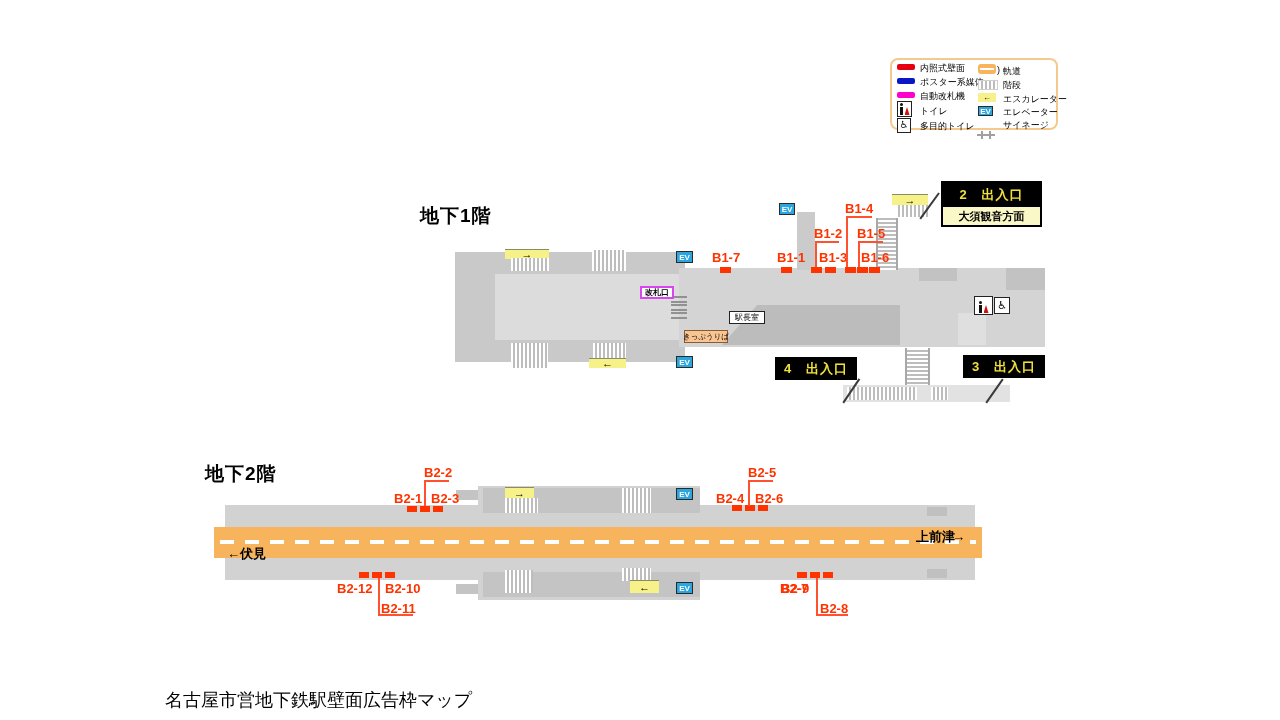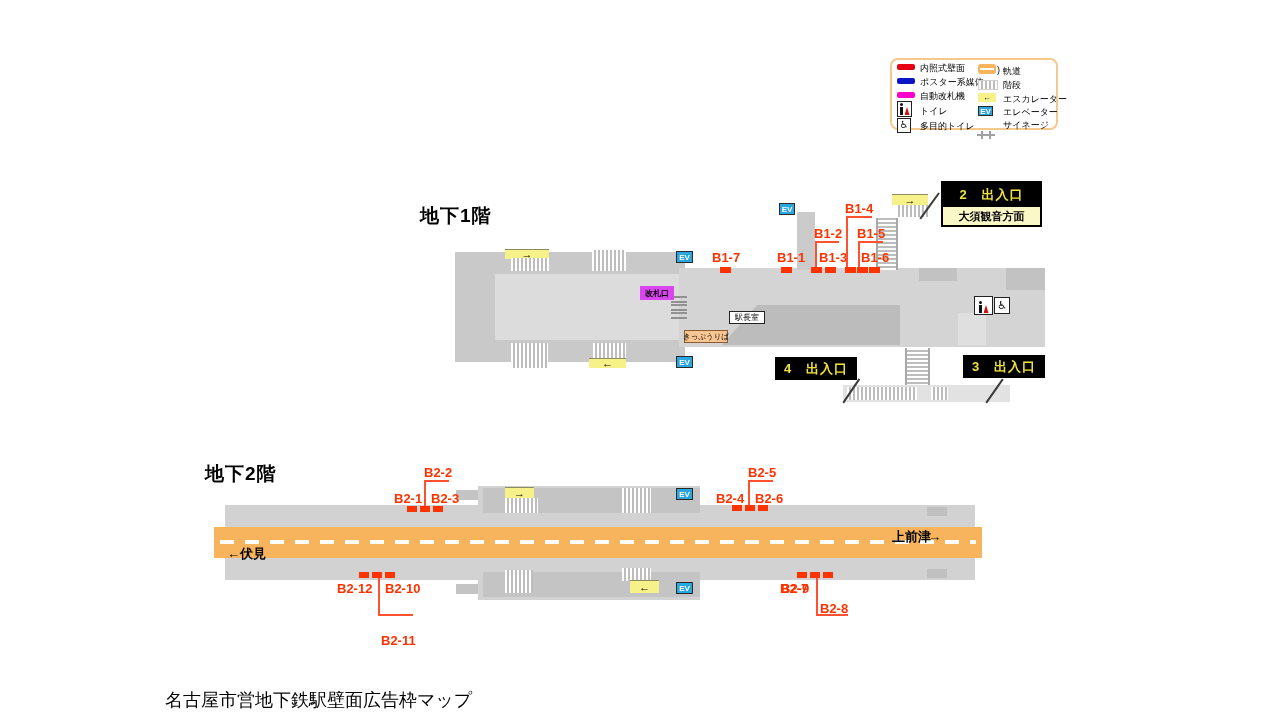--- a/index.html
+++ b/index.html
@@ -112,21 +112,21 @@
   <div class="abs esc" style="left:589px;top:358px;width:37px;height:9px;">←</div>
 
   <div class="abs ev-box" style="left:779px;top:203px;width:16px;height:12px;">EV</div>
   <div class="abs ev-box" style="left:676px;top:251px;width:17px;height:12px;">EV</div>
   <div class="abs ev-box" style="left:676px;top:356px;width:17px;height:12px;">EV</div>
 
   <div class="abs gate" style="left:671px;top:296px;"></div>
   <div class="abs gate" style="left:671px;top:304px;"></div>
   <div class="abs gate" style="left:671px;top:312px;"></div>
 
-  <div class="abs room-label" style="left:640px;top:286px;width:34px;height:13px;border:7px solid #d946ef;font-size:8px;font-weight:bold;">改札口</div>
+  <div class="abs room-label" style="left:640px;top:286px;width:34px;height:13px;border:2px solid #d946ef;font-size:8px;font-weight:bold;">改札口</div>
   <div class="abs room-label" style="left:729px;top:311px;width:36px;height:13px;border:1.5px solid #222;font-size:8px;">駅長室</div>
   <div class="abs room-label" style="left:684px;top:330px;width:44px;height:13px;border:1px solid #8a5a30;background:#f9c592;font-size:7.5px;">きっぷうりば</div>
 
   <div class="abs toilet-box" style="left:974px;top:296px;width:19px;height:19px;">
     <span class="fig fig-m"></span>
     <span class="fig fig-f"></span>
   </div>
   <div class="abs wheel-box" style="left:994px;top:297px;width:16px;height:17px;font-size:11px;line-height:14px;">♿</div>
 
   <div class="abs" style="left:941px;top:181px;width:101px;height:46px;border:2px solid #000;box-sizing:border-box;">
@@ -182,21 +182,21 @@
   <div class="abs hatchV" style="left:622px;top:488px;width:29px;height:25px;"></div>
   <div class="abs hatchV" style="left:505px;top:570px;width:28px;height:23px;"></div>
   <div class="abs hatchV" style="left:622px;top:568px;width:29px;height:13px;"></div>
   <div class="abs esc" style="left:630px;top:580px;width:29px;height:12px;">←</div>
   <div class="abs ev-box" style="left:676px;top:488px;width:17px;height:12px;">EV</div>
   <div class="abs ev-box" style="left:676px;top:582px;width:17px;height:12px;">EV</div>
 
   <div class="abs" style="left:214px;top:527px;width:768px;height:31px;background:#f7b45c;"></div>
   <div class="abs" style="left:220px;top:540px;width:756px;height:4px;background:repeating-linear-gradient(90deg,#fff 0 14px,transparent 14px 25px);"></div>
   <div class="abs track-name" style="left:227px;top:545px;">←伏見</div>
-  <div class="abs track-name" style="left:892px;top:528px;font-family:Liberation Mono, monospace;">上前津→</div>
+  <div class="abs track-name" style="left:916px;top:528px;font-family:Liberation Mono, monospace;">上前津→</div>
 
   <div class="abs mark" style="left:407px;top:506px;width:10px;"></div>
   <div class="abs mark" style="left:420px;top:506px;width:10px;"></div>
   <div class="abs mark" style="left:433px;top:506px;width:10px;"></div>
   <div class="abs mark" style="left:732px;top:505px;width:10px;"></div>
   <div class="abs mark" style="left:745px;top:505px;width:10px;"></div>
   <div class="abs mark" style="left:758px;top:505px;width:10px;"></div>
 
   <div class="abs mark" style="left:359px;top:572px;width:10px;"></div>
   <div class="abs mark" style="left:372px;top:572px;width:10px;"></div>
@@ -212,21 +212,21 @@
   <div class="abs c-line" style="left:424px;top:480px;width:1.5px;height:26px;"></div>
 
   <div class="abs ad-label" style="left:716px;top:491px;">B2-4</div>
   <div class="abs ad-label" style="left:755px;top:491px;">B2-6</div>
   <div class="abs ad-label" style="left:748px;top:465px;">B2-5</div>
   <div class="abs c-line" style="left:748px;top:480px;width:25px;height:1.5px;"></div>
   <div class="abs c-line" style="left:748px;top:480px;width:1.5px;height:26px;"></div>
 
   <div class="abs ad-label" style="left:337px;top:581px;">B2-12</div>
   <div class="abs ad-label" style="left:385px;top:581px;">B2-10</div>
-  <div class="abs ad-label" style="left:381px;top:633px;">B2-11</div>
+  <div class="abs ad-label" style="left:381px;top:601px;">B2-11</div>
   <div class="abs c-line" style="left:378px;top:578px;width:1.5px;height:37px;"></div>
   <div class="abs c-line" style="left:378px;top:614px;width:35px;height:1.5px;"></div>
 
   <div class="abs ad-label" style="left:781px;top:581px;">B2-9</div>
   <div class="abs ad-label" style="left:780px;top:581px;">B2-7</div>
   <div class="abs ad-label" style="left:820px;top:601px;">B2-8</div>
   <div class="abs c-line" style="left:816px;top:578px;width:1.5px;height:37px;"></div>
   <div class="abs c-line" style="left:816px;top:614px;width:32px;height:1.5px;"></div>
 
   <div class="abs caption" style="left:165px;top:688px;">名古屋市営地下鉄駅壁面広告枠マップ</div>

